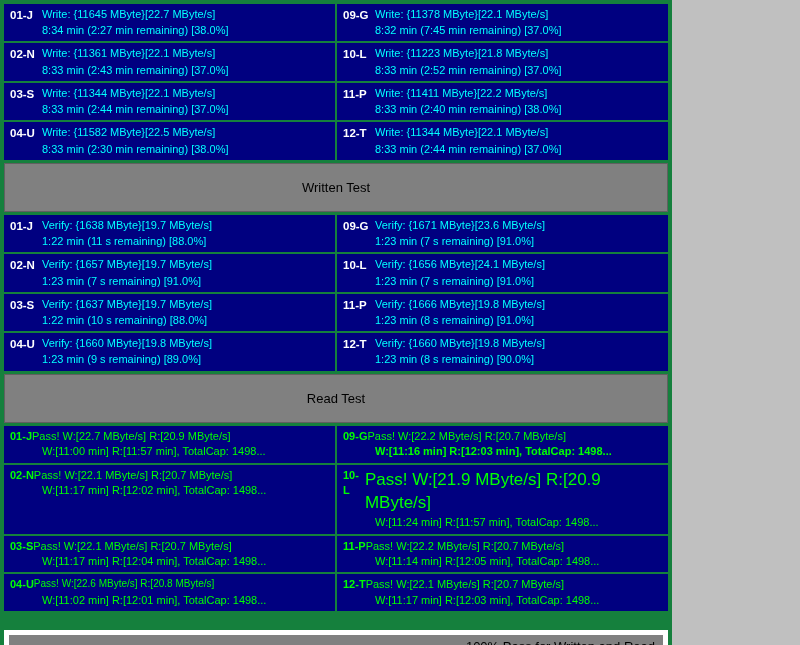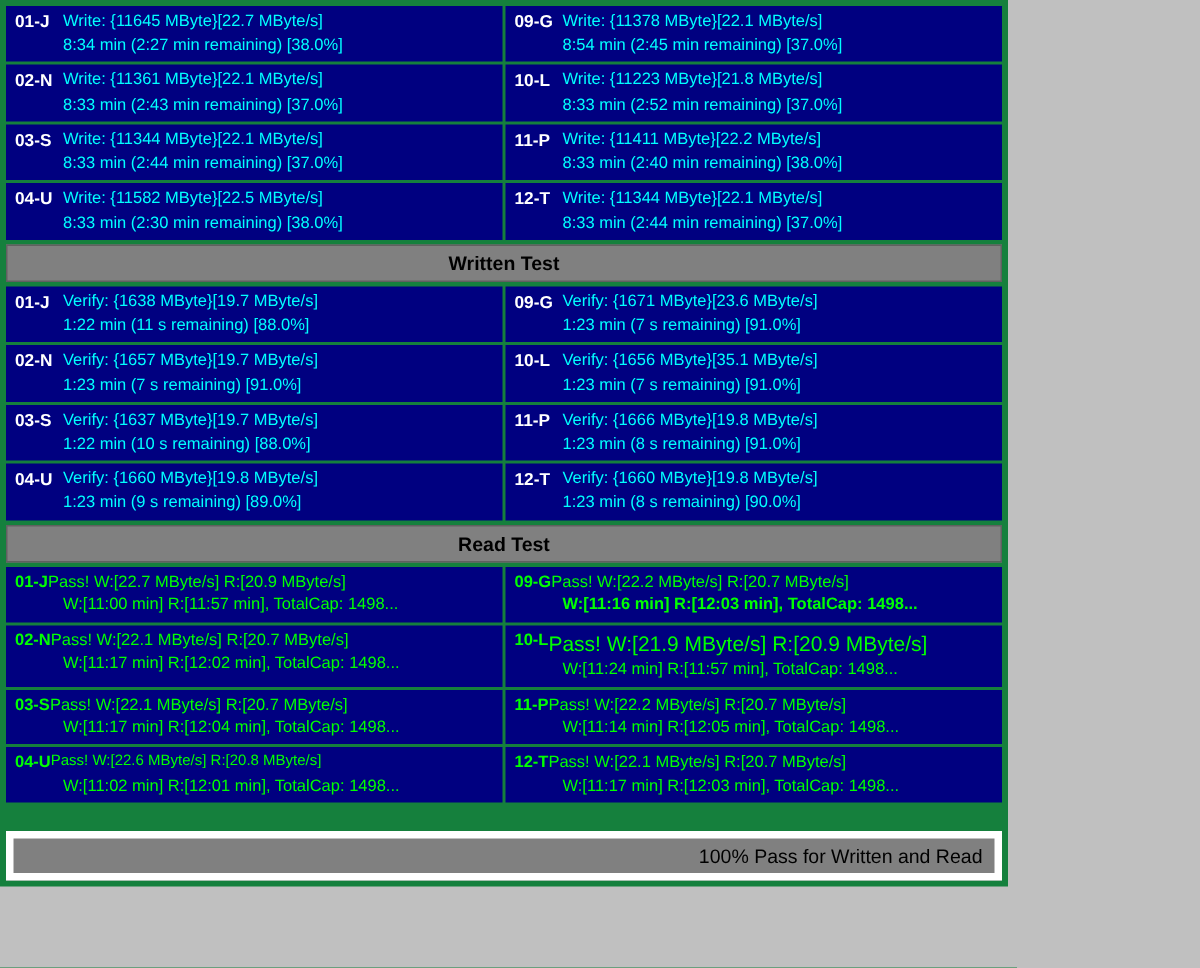--- a/index.html
+++ b/index.html
@@ -43,23 +43,23 @@
       display: inline-block;
     }
     .cell-content {
       color: #00ffff;
       font-size: 11px;
     }
     .section-header {
       background: #808080;
       color: #000000;
       text-align: center;
-      padding: 4px 8px;
+      padding: 16px 8px;
       font-size: 13px;
-      font-weight: bold;
+      font-weight: normal;
       margin: 3px 0;
       border: 1px solid #606060;
     }
     .pass-cell {
       background: #000080;
       color: #00ff00;
       padding: 3px 6px;
       font-size: 11px;
       line-height: 1.4;
     }
@@ -94,21 +94,21 @@
           <span class="cell-content">8:34 min (2:27 min remaining)  [38.0%]</span>
         </div>
       </div>
         <div class="cell">
         <div class="cell-row">
           <span class="cell-id">09-G</span>
           <span class="cell-content">Write: {11378 MByte}[22.1 MByte/s]</span>
         </div>
         <div class="cell-row">
           <span class="cell-id" style="min-width:32px"></span>
-          <span class="cell-content">8:54 min (2:45 min remaining)  [37.0%]</span>
+          <span class="cell-content">8:32 min (7:45 min remaining)  [37.0%]</span>
         </div>
       </div>
         <div class="cell">
         <div class="cell-row">
           <span class="cell-id">02-N</span>
           <span class="cell-content">Write: {11361 MByte}[22.1 MByte/s]</span>
         </div>
         <div class="cell-row">
           <span class="cell-id" style="min-width:32px"></span>
           <span class="cell-content">8:33 min (2:43 min remaining)  [37.0%]</span>
@@ -197,21 +197,21 @@
           <span class="cell-content">Verify: {1657 MByte}[19.7 MByte/s]</span>
         </div>
         <div class="cell-row">
           <span class="cell-id" style="min-width:32px"></span>
           <span class="cell-content">1:23 min (7 s remaining)  [91.0%]</span>
         </div>
       </div>
         <div class="cell">
         <div class="cell-row">
           <span class="cell-id">10-L</span>
-          <span class="cell-content">Verify: {1656 MByte}[35.1 MByte/s]</span>
+          <span class="cell-content">Verify: {1656 MByte}[24.1 MByte/s]</span>
         </div>
         <div class="cell-row">
           <span class="cell-id" style="min-width:32px"></span>
           <span class="cell-content">1:23 min (7 s remaining)  [91.0%]</span>
         </div>
       </div>
         <div class="cell">
         <div class="cell-row">
           <span class="cell-id">03-S</span>
           <span class="cell-content">Verify: {1637 MByte}[19.7 MByte/s]</span>
@@ -284,21 +284,21 @@
           <span style="color:#00ff00; font-size:11px;">Pass! W:[22.1 MByte/s] R:[20.7 MByte/s]</span>
         </div>
         <div class="cell-row">
           <span class="pass-id" style="min-width:32px; visibility:hidden">02-N</span>
           <span style="color:#00ff00; font-size:11px;">W:[11:17 min] R:[12:02 min], TotalCap: 1498...</span>
         </div>
       </div>
         <div class="pass-cell">
         <div class="cell-row">
           <span class="pass-id">10-L</span>
-          <span style="color:#00ff00; font-size:14px;">Pass! W:[21.9 MByte/s] R:[20.9 MByte/s]</span>
+          <span style="color:#00ff00; font-size:17px;">Pass! W:[21.9 MByte/s] R:[20.9 MByte/s]</span>
         </div>
         <div class="cell-row">
           <span class="pass-id" style="min-width:32px; visibility:hidden">10-L</span>
           <span style="color:#00ff00; font-size:11px;">W:[11:24 min] R:[11:57 min], TotalCap: 1498...</span>
         </div>
       </div>
         <div class="pass-cell">
         <div class="cell-row">
           <span class="pass-id">03-S</span>
           <span style="color:#00ff00; font-size:11px;">Pass! W:[22.1 MByte/s] R:[20.7 MByte/s]</span>

